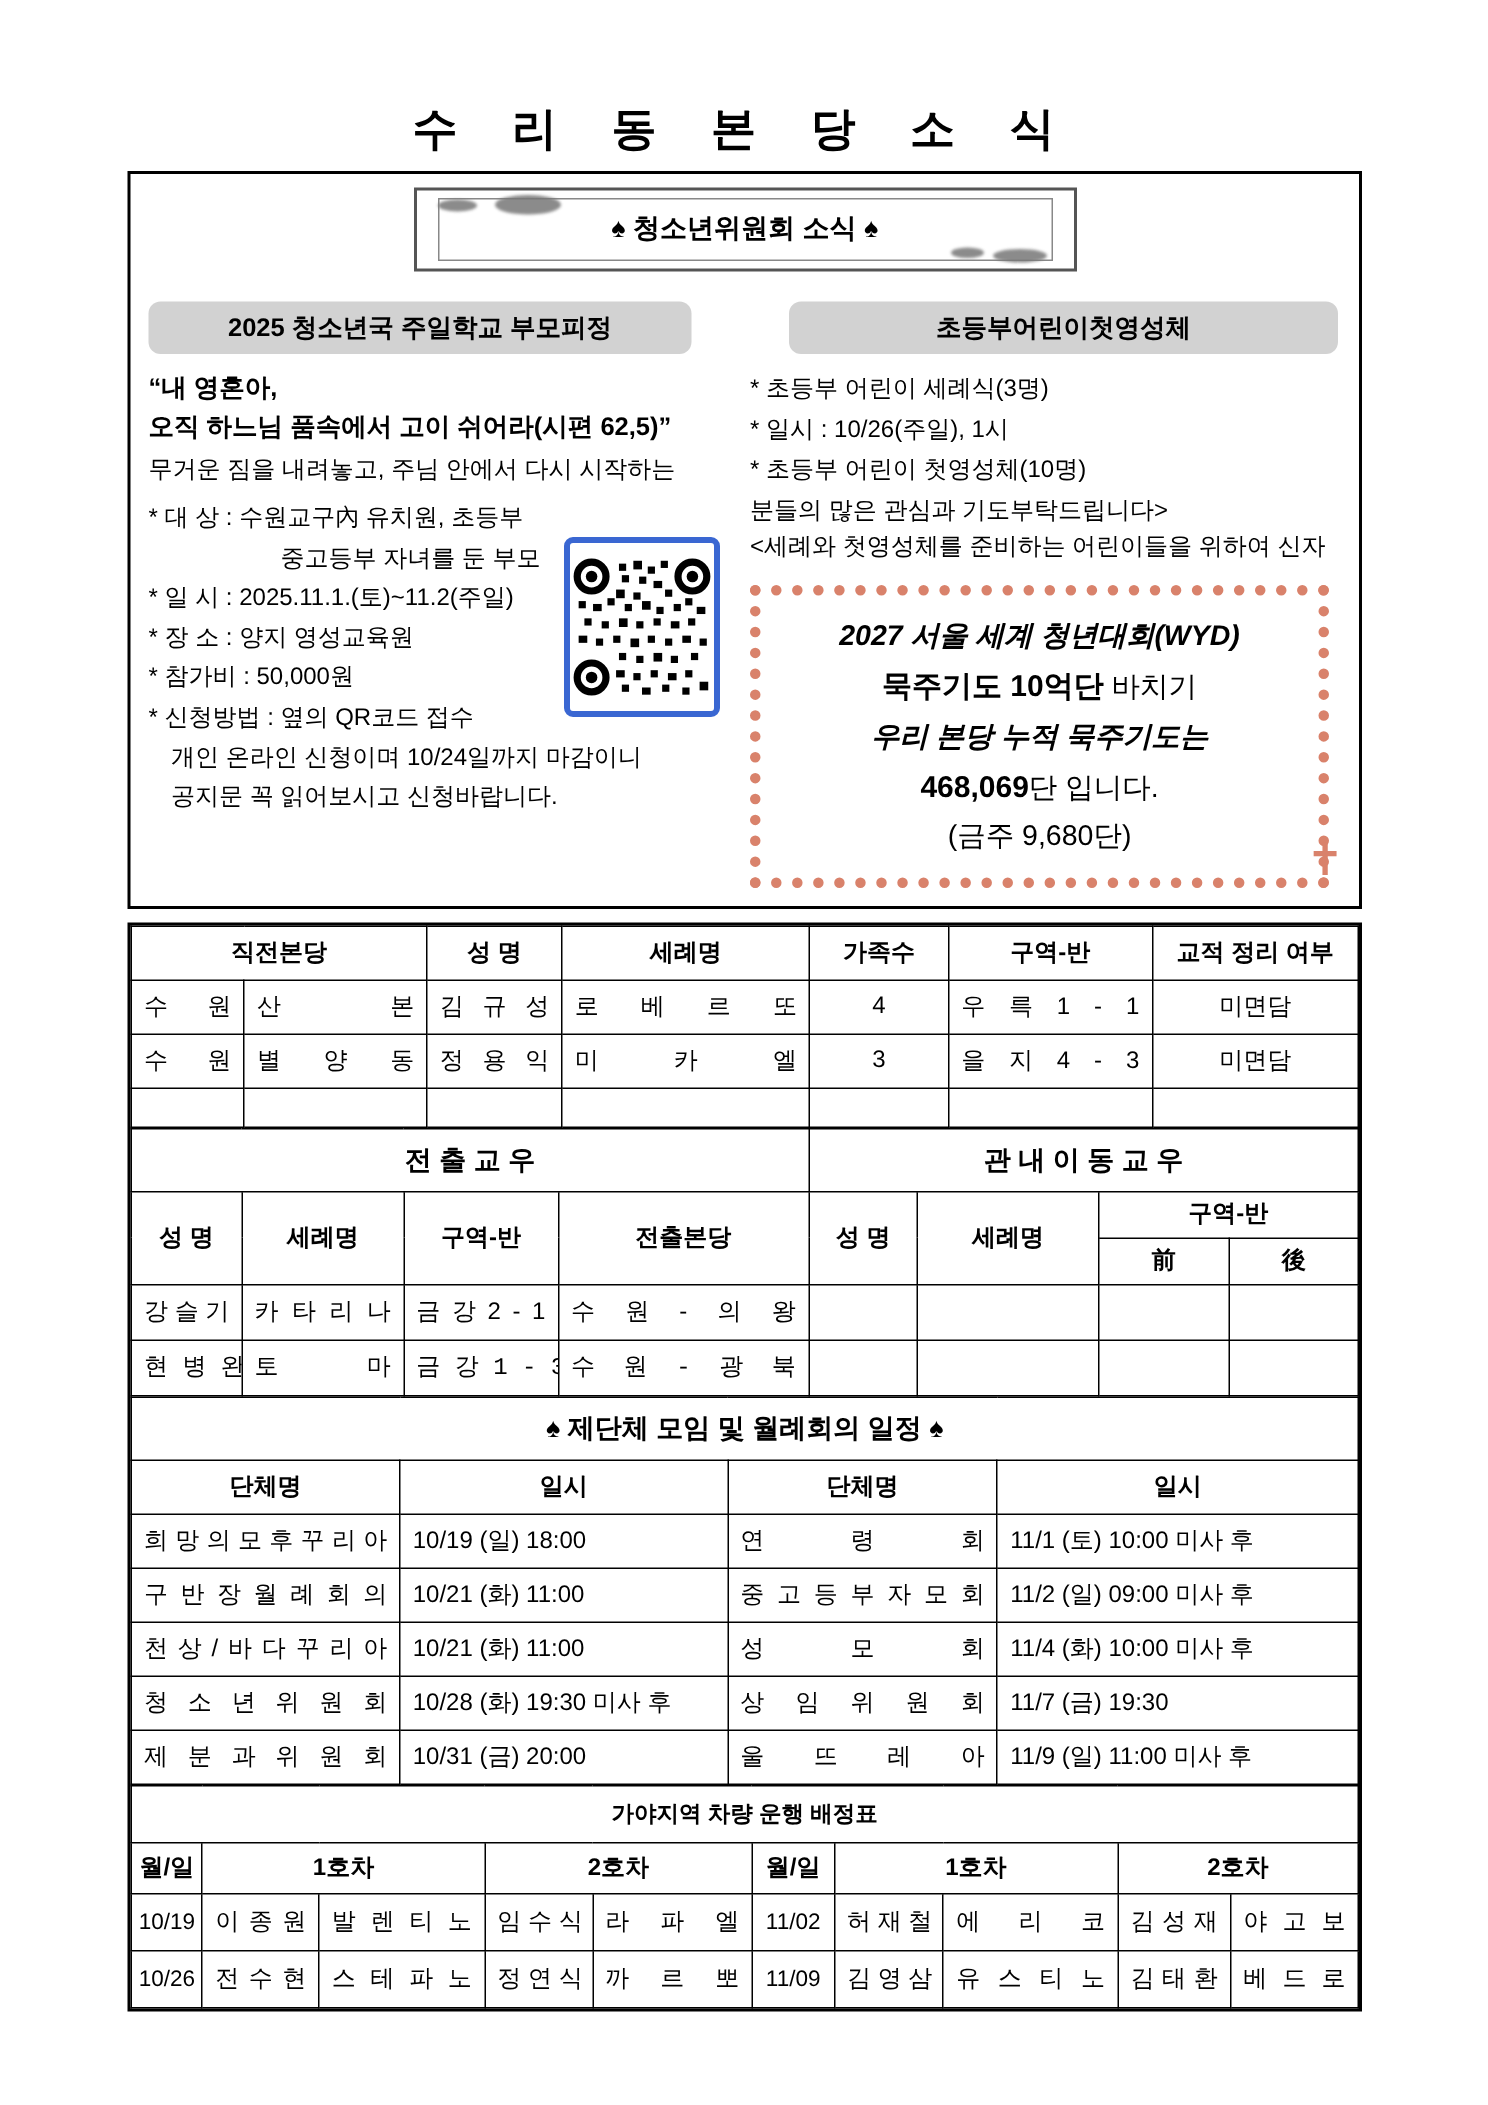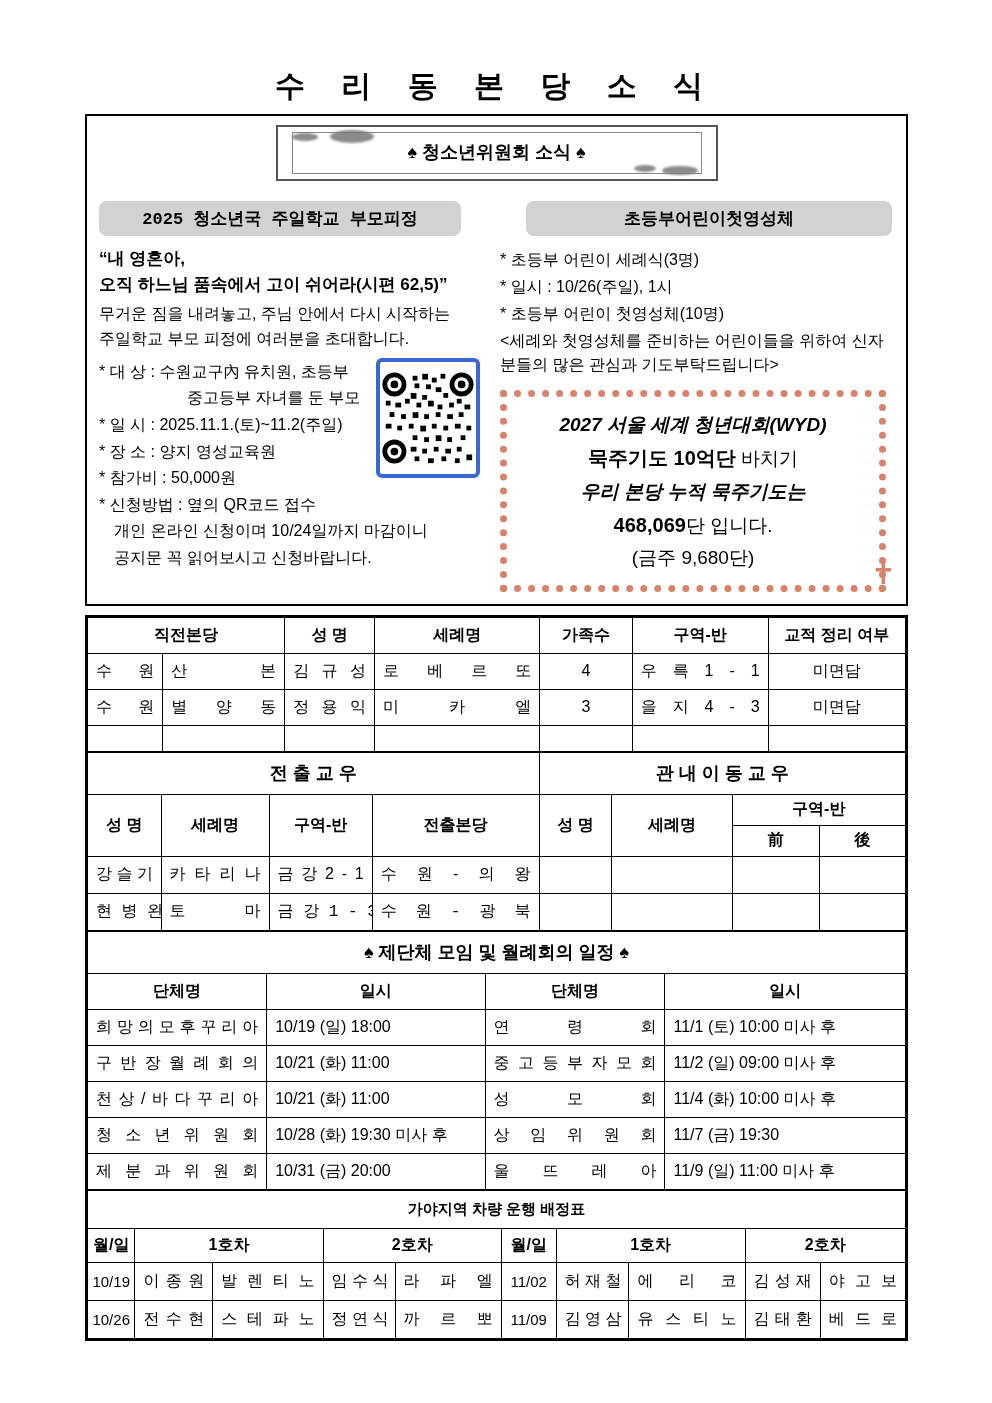--- a/index.html
+++ b/index.html
@@ -28,21 +28,21 @@
   .smudge { position: absolute; background: #777; border-radius: 50%; filter: blur(1px); opacity: .85; }
   .sm1 { width: 26px; height: 8px; left: 14px; top: 6px; }
   .sm2 { width: 44px; height: 13px; left: 52px; top: 3px; }
   .sm3 { width: 22px; height: 7px; right: 60px; bottom: 7px; }
   .sm4 { width: 36px; height: 9px; right: 18px; bottom: 4px; }
 
   
   .gray-row { display: flex; justify-content: space-between; margin: 20px 14px 0 12px; }
   .gray-head {
     background: #d2d2d2; border-radius: 8px; text-align: center;
-    font-weight: bold; font-size: 17px; padding: 6px 4px; font-family: Liberation Mono, monospace;
+    font-weight: bold; font-size: 17px; padding: 6px 4px;
   }
   .gh-left { width: 362px; }
   .gh-right { width: 366px; }
 
   
   .cols { display: flex; margin: 10px 14px 0 12px; }
   .col-left { width: 396px; position: relative; }
   .col-right { width: 401px; margin-left: 14px; }
 
   .quote { font-size: 17px; font-weight: bold; line-height: 1.55; }
@@ -109,21 +109,20 @@
   </div>
 
   <div class="cols">
     <div class="col-left">
       <div class="quote">
         <div>“내 영혼아,</div>
         <div>오직 하느님 품속에서 고이 쉬어라(시편 62,5)”</div>
       </div>
       <div class="lead">
         <div>무거운 짐을 내려놓고, 주님 안에서 다시 시작하는</div>
-        <div>주일학교 부모 피정에 여러분을 초대합니다.</div>
       </div>
       <div class="items">
         <div>* 대   상 : 수원교구內 유치원, 초등부</div>
         <div class="indent1">중고등부 자녀를 둔 부모</div>
         <div>* 일   시 : 2025.11.1.(토)~11.2(주일)</div>
         <div>* 장   소 : 양지 영성교육원</div>
         <div>* 참가비 : 50,000원</div>
         <div>* 신청방법 : 옆의 QR코드 접수</div>
         <div class="indent2">개인 온라인 신청이며 10/24일까지 마감이니</div>
         <div class="indent2">공지문 꼭 읽어보시고 신청바랍니다.</div>
@@ -192,22 +191,22 @@
       </div>
     </div>
 
     <div class="col-right">
       <div class="r-items">
         <div>* 초등부 어린이 세례식(3명)</div>
         <div>* 일시 : 10/26(주일), 1시</div>
         <div>* 초등부 어린이 첫영성체(10명)</div>
       </div>
       <div class="r-note">
+        <div>분들의 많은 관심과 기도부탁드립니다&gt;</div>
         <div>&lt;세례와 첫영성체를 준비하는 어린이들을 위하여 신자</div>
-        <div>분들의 많은 관심과 기도부탁드립니다&gt;</div>
       </div>
 
       <div class="rosary">
         <div class="sb">2027 서울 세계 청년대회(WYD)</div>
         <div><span class="b">묵주기도 10억단</span><span> 바치기</span></div>
         <div class="sb">우리 본당 누적 묵주기도는</div>
         <div><span class="b">468,069</span><span>단 입니다.</span></div>
         <div>(금주 9,680단)</div>
         <span class="crucifix">✝</span>
       </div>

